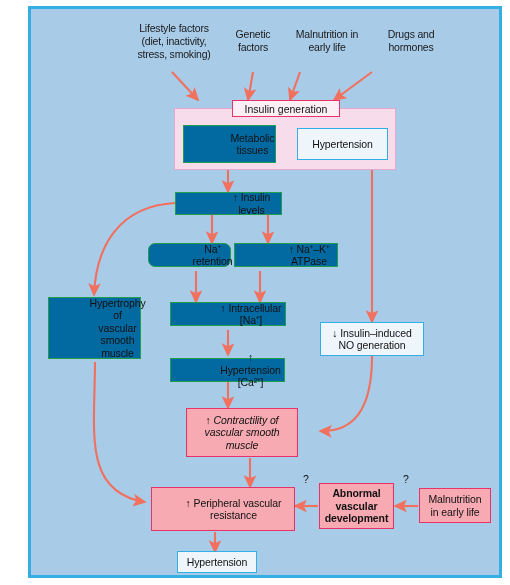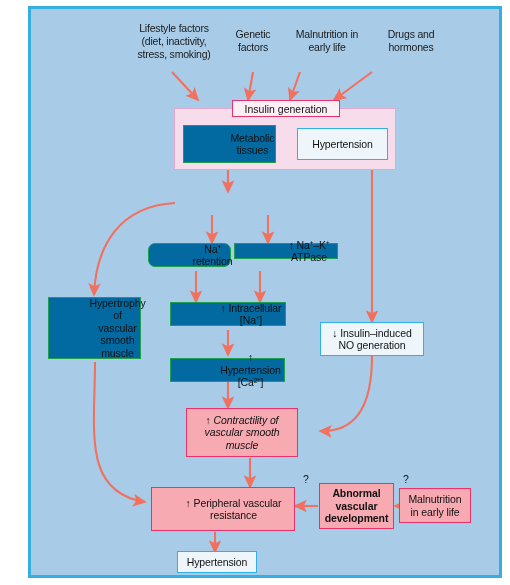--- a/index.html
+++ b/index.html
@@ -142,38 +142,39 @@
   <div class="src-label" style="left:126px;top:22px;width:96px;">Lifestyle factors<br>(diet, inactivity,<br>stress, smoking)</div>
   <div class="src-label" style="left:222px;top:28px;width:62px;">Genetic<br>factors</div>
   <div class="src-label" style="left:285px;top:28px;width:84px;">Malnutrition in<br>early life</div>
   <div class="src-label" style="left:375px;top:28px;width:72px;">Drugs and<br>hormones</div>
 
   <div class="pink-panel" style="left:174px;top:108px;width:222px;height:62px;"></div>
   <div class="ir-label" style="left:232px;top:100px;width:108px;height:17px;">Insulin generation</div>
   <div class="box green" style="left:183px;top:125px;width:93px;height:38px;">Metabolic<br>tissues</div>
   <div class="box bluebox" style="left:297px;top:128px;width:91px;height:32px;">Hypertension</div>
 
+  <div class="box green" style="left:175px;top:192px;width:107px;height:23px;">↑ Insulin levels</div>
 
   <div class="box green" style="left:148px;top:243px;width:83px;height:24px;border-radius:7px;">Na⁺ retention</div>
 
-  <div class="box green" style="left:234px;top:243px;width:104px;height:16px;">↑ Na⁺–K⁺ ATPase</div>
+  <div class="box green" style="left:234px;top:243px;width:104px;height:24px;">↑ Na⁺–K⁺ ATPase</div>
 
   <div class="box green" style="left:170px;top:302px;width:116px;height:24px;">↑ Intracellular [Na⁺]</div>
 
   <div class="box green" style="left:170px;top:358px;width:115px;height:24px;">↑ Hypertension [Ca²⁺]</div>
 
   <div class="box green" style="left:48px;top:297px;width:93px;height:62px;">Hypertrophy of<br>vascular smooth<br>muscle</div>
 
   <div class="box bluebox" style="left:320px;top:322px;width:104px;height:34px;">↓ Insulin–induced<br>NO generation</div>
 
   <div class="box pink" style="left:186px;top:408px;width:112px;height:49px;font-style:italic;">↑ Contractility of<br>vascular smooth<br>muscle</div>
 
   <div class="box pink" style="left:151px;top:487px;width:144px;height:44px;padding-left:21px;">↑ Peripheral vascular<br>resistance</div>
 
   <div class="box pink" style="left:319px;top:483px;width:75px;height:46px;font-weight:bold;">Abnormal<br>vascular<br>development</div>
 
-  <div class="box pink" style="left:399px;top:488px;width:72px;height:35px;">Malnutrition<br>in early life</div>
+  <div class="box pink" style="left:419px;top:488px;width:72px;height:35px;">Malnutrition<br>in early life</div>
 
   <div class="box bluebox" style="left:177px;top:551px;width:80px;height:22px;">Hypertension</div>
 
   <div class="qmark" style="left:303px;top:473px;">?</div>
   <div class="qmark" style="left:403px;top:473px;">?</div>
 </div>
 
 </body></html>

